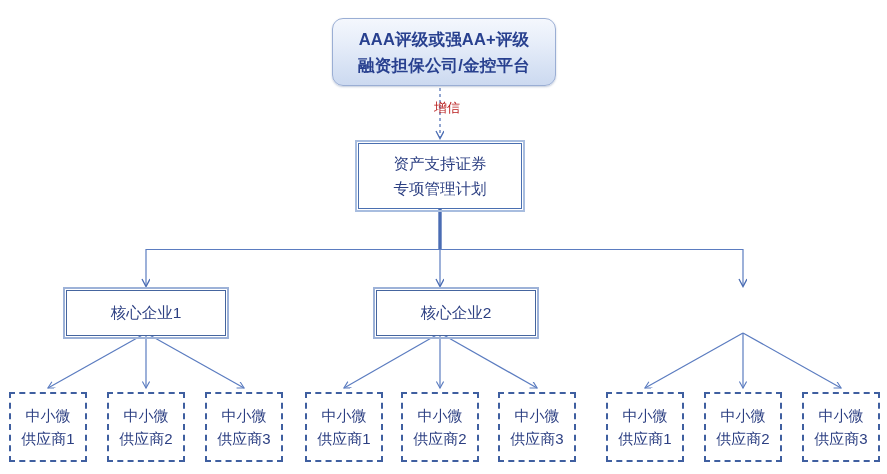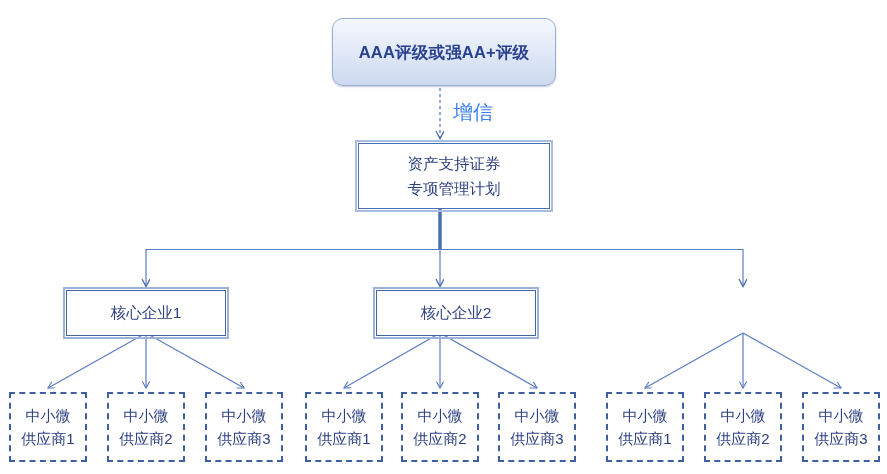--- a/index.html
+++ b/index.html
@@ -48,33 +48,33 @@
     font-weight: bold;
     font-size: 16.5px;
     line-height: 26px;
     letter-spacing: 0.2px;
     white-space: nowrap;
   }
 
   
   .edge-label {
     position: absolute;
-    left: 453px;
+    left: 434px;
     top: 99px;
-    font-size: 20px;
-    color: #3b82f6;
+    font-size: 13px;
+    color: #b91c1c;
     white-space: nowrap;
   }
 
   
   .plan-node {
     position: absolute;
     left: 358px;
     top: 143px;
-    width: 192px;
+    width: 164px;
     height: 66px;
     background: #ffffff;
     border: 1px solid #4a6fb0;
     outline: 2px solid #a8bddf;
     outline-offset: 1px;
     display: flex;
     flex-direction: column;
     align-items: center;
     justify-content: center;
     box-sizing: border-box;
@@ -175,20 +175,21 @@
 
     <g>
       <line x1="743" y1="333" x2="645" y2="388" stroke="#5b7cc0" stroke-width="1.2" marker-end="url(#arrow-open-thin)"></line>
       <line x1="743" y1="333" x2="743" y2="388" stroke="#5b7cc0" stroke-width="1.2" marker-end="url(#arrow-open-thin)"></line>
       <line x1="743" y1="333" x2="841" y2="388" stroke="#5b7cc0" stroke-width="1.2" marker-end="url(#arrow-open-thin)"></line>
     </g>
   </svg>
 
   <div class="guarantor-node">
     <div class="line">AAA评级或强AA+评级</div>
+    <div class="line">融资担保公司/金控平台</div>
   </div>
 
   <div class="edge-label">增信</div>
 
   <div class="plan-node">
     <div class="line">资产支持证券</div>
     <div class="line">专项管理计划</div>
   </div>
 
   <div class="core-node c1">

